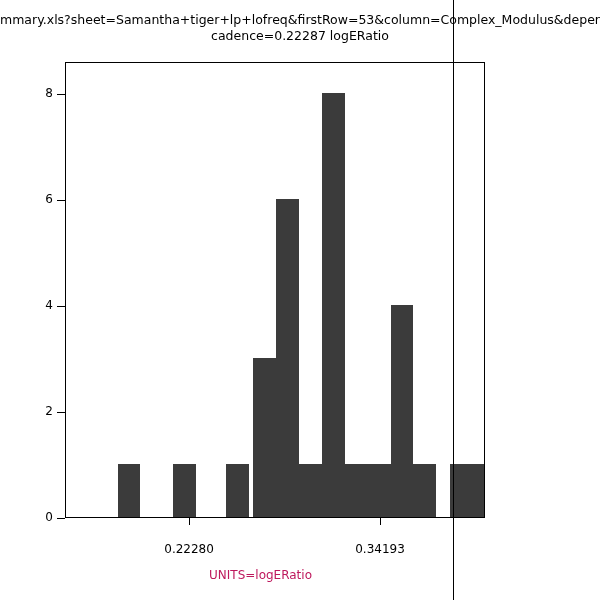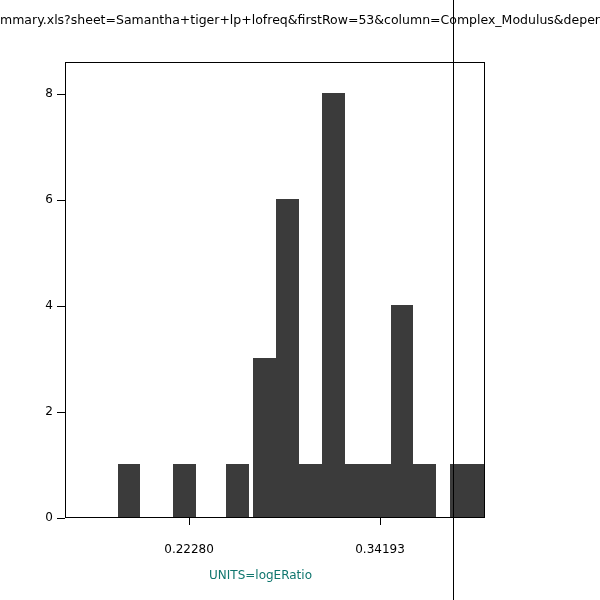--- a/index.html
+++ b/index.html
@@ -72,38 +72,39 @@
     font-size:12px;
     color:#000;
     transform:translateX(-50%);
     white-space:nowrap;
   }
   #xaxis-title{
     position:absolute;
     top:568px;left:0;width:521px;
     text-align:center;
     font-size:12px;
-    color:#0f766e;
+    color:#be185d;
   }
 
   
   #ref-line{
     position:absolute;
     top:0;
     width:1px;
     height:600px;
     background:#000;
   }
 </style>
 </head>
 <body>
 
 <div id="root">
 
   <div class="title-line" id="title1">mmary.xls?sheet=Samantha+tiger+lp+lofreq&amp;firstRow=53&amp;column=Complex_Modulus&amp;depend</div>
+  <div class="title-line" id="title2">cadence=0.22287 logERatio</div>
 
   <div id="plot-frame">
     <div id="bars-layer">
         <div class="bar" style="left: 51.5455px; width: 22.9091px; height: 53.0233px; background: rgb(59, 59, 59);"></div>
         <div class="bar" style="left: 106.909px; width: 22.9091px; height: 53.0233px; background: rgb(59, 59, 59);"></div>
         <div class="bar" style="left: 160.364px; width: 22.9091px; height: 53.0233px; background: rgb(59, 59, 59);"></div>
         <div class="bar" style="left: 187.091px; width: 22.9091px; height: 159.07px; background: rgb(59, 59, 59);"></div>
         <div class="bar" style="left: 210px; width: 22.9091px; height: 318.14px; background: rgb(59, 59, 59);"></div>
         <div class="bar" style="left: 232.909px; width: 22.9091px; height: 53.0233px; background: rgb(59, 59, 59);"></div>
         <div class="bar" style="left: 255.818px; width: 22.9091px; height: 424.186px; background: rgb(59, 59, 59);"></div>

